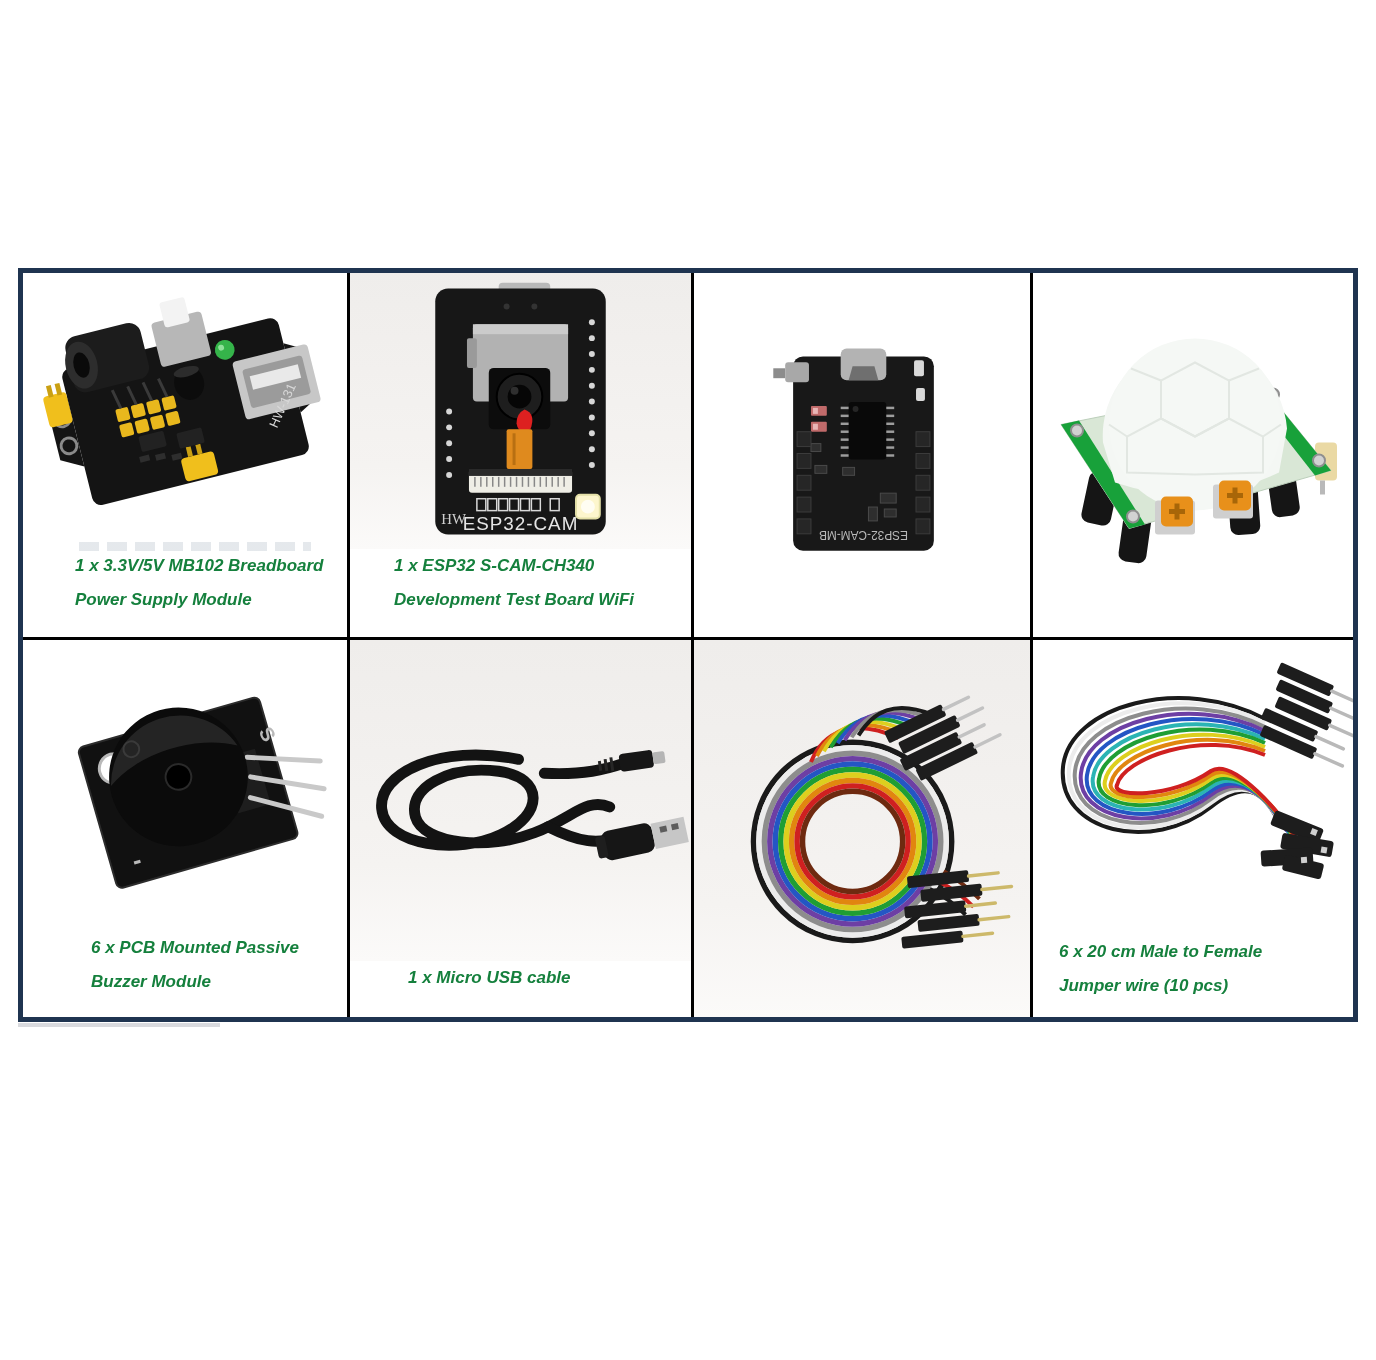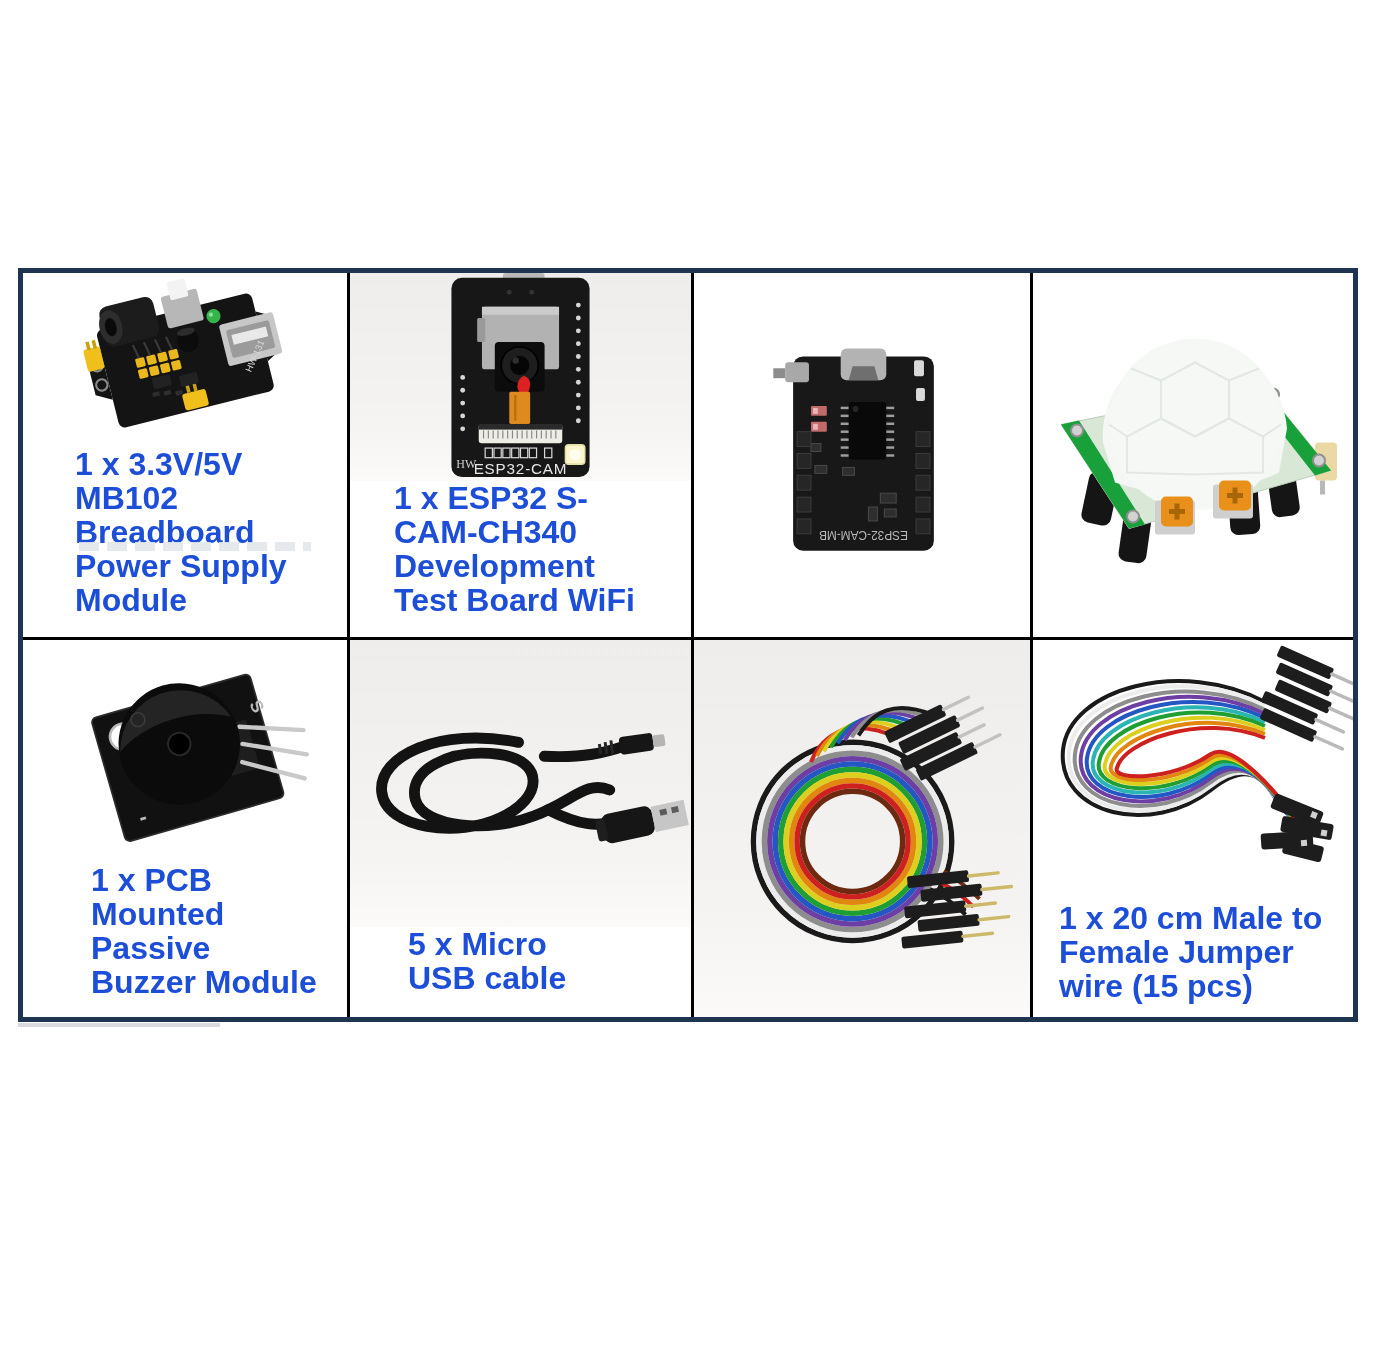--- a/index.html
+++ b/index.html
@@ -13,22 +13,22 @@
     background:#ffffff;
   }
   .cell{position:relative;box-sizing:border-box;display:flex;flex-direction:column;overflow:hidden;background:#fff;}
   .cell.row1{border-bottom:3px solid #000;}
   .cell.colA,.cell.colB,.cell.colC{border-right:3px solid #000;}
   .img-wrap{flex:1 1 auto;display:flex;align-items:center;justify-content:center;overflow:hidden;min-height:0;}
   .img-wrap.gray{background:linear-gradient(180deg,#efedeb 0%,#f5f3f1 70%,#fbfaf9 100%);}
   .img-wrap svg{display:block;width:100%;height:100%;}
   .caption{
     margin-top:auto;
-    font-weight:700;font-size:32px;line-height:34px;
-    color:#1d4ed8;letter-spacing:0px;
+    font-style:italic;font-weight:700;font-size:17px;line-height:34px;
+    color:#15803d;letter-spacing:0px;
   }
   .c1 .caption{padding:0 10px 20px 52px;max-width:250px;}
   .c2 .caption{padding:0 10px 20px 44px;max-width:262px;}
   .c3 .caption{padding:0 8px 26px 32px;max-width:278px;}
   .c4 .caption{padding:0 8px 20px 64px;max-width:236px;}
   .c5 .caption{padding:0 10px 18px 68px;max-width:228px;}
   .c6 .caption{padding:0 10px 22px 58px;max-width:190px;}
   .c7 .caption{padding:0 6px 5px 44px;max-width:274px;}
   .c8 .caption{padding:0 6px 14px 26px;max-width:268px;}
   .ghost-line{
@@ -287,21 +287,21 @@
           </g>
           <circle cx="160" cy="118" r="70" fill="#0b0b0b"></circle>
           <path d="M 92 108 A 70 70 0 0 1 226 104 A 95 60 0 0 0 92 108 Z" fill="#242424"></path>
           <circle cx="160" cy="118" r="13" fill="#000" stroke="#2a2a2a" stroke-width="2"></circle>
           <circle cx="122" cy="78" r="8" fill="none" stroke="#3a3a3a" stroke-width="2"></circle>
           <text x="250" y="96" fill="#b9b9b9" font-size="20" font-weight="bold" font-family="Liberation Sans,sans-serif" transform="rotate(78 250 96)">S</text>
           <text x="92" y="196" fill="#b9b9b9" font-size="26" font-weight="bold" font-family="Liberation Sans,sans-serif">-</text>
         </g>
       </svg>
     </div>
-    <div class="caption">1 x PCB Mounted Passive Buzzer Module</div>
+    <div class="caption">6 x PCB Mounted Passive Buzzer Module</div>
   </div>
 
   <div class="cell colB c6">
     <div class="img-wrap gray">
       <svg viewBox="0 0 344 287" preserveAspectRatio="xMidYMid meet">
         <g fill="none" stroke="#131313" stroke-width="11" stroke-linecap="round">
           <path d="M170 102 C 90 86, 28 116, 32 152 C 36 190, 110 198, 152 178 C 196 158, 196 120, 150 114 C 100 108, 58 130, 66 160 C 74 188, 140 194, 186 176 C 224 162, 238 140, 262 150"></path>
           <path d="M200 170 C 232 186, 252 188, 268 180"></path>
           <path d="M196 116 C 236 118, 258 112, 276 106"></path>
         </g>
@@ -316,21 +316,21 @@
           <rect x="272" y="94" width="34" height="18" rx="4" fill="#161616"></rect>
           <rect x="306" y="97" width="12" height="12" rx="2" fill="#b5b5b5"></rect>
           <g stroke="#262626" stroke-width="3">
               <line x1="264" y1="96" x2="264" y2="110"></line>
               <line x1="258" y1="97" x2="258" y2="109"></line>
               <line x1="252" y1="98" x2="252" y2="108"></line>
             </g>
         </g>
       </svg>
     </div>
-    <div class="caption">5 x Micro USB cable</div>
+    <div class="caption">1 x Micro USB cable</div>
   </div>
 
   <div class="cell colC c7">
     <div class="img-wrap gray">
       <svg viewBox="0 0 339 270" preserveAspectRatio="xMidYMid meet">
         <g fill="none" stroke-width="5.5">
           <circle cx="160" cy="148" r="100" stroke="#1a1a1a"></circle>
           <circle cx="160" cy="148" r="94.5" stroke="#ececec"></circle>
           <circle cx="160" cy="148" r="89" stroke="#8d8d8d"></circle>
           <circle cx="160" cy="148" r="83.5" stroke="#6d3fa4"></circle>
@@ -427,18 +427,18 @@
           <rect x="228" y="192" width="52" height="16" rx="3" transform="rotate(-4 254 200)"></rect>
           <rect x="250" y="202" width="40" height="16" rx="3" transform="rotate(14 270 210)"></rect>
         </g>
         <g fill="#cfcfcf">
           <rect x="278" y="172" width="6" height="6" transform="rotate(22 281 175)"></rect>
           <rect x="288" y="190" width="6" height="6" transform="rotate(10 291 193)"></rect>
           <rect x="268" y="200" width="6" height="6" transform="rotate(-4 271 203)"></rect>
         </g>
       </svg>
     </div>
-    <div class="caption">1 x 20 cm Male to Female Jumper wire (15 pcs)</div>
+    <div class="caption">6 x 20 cm Male to Female Jumper wire (10 pcs)</div>
   </div>
 
 </div>
 
 <div class="bottom-artifact"></div>
 
 </body></html>

